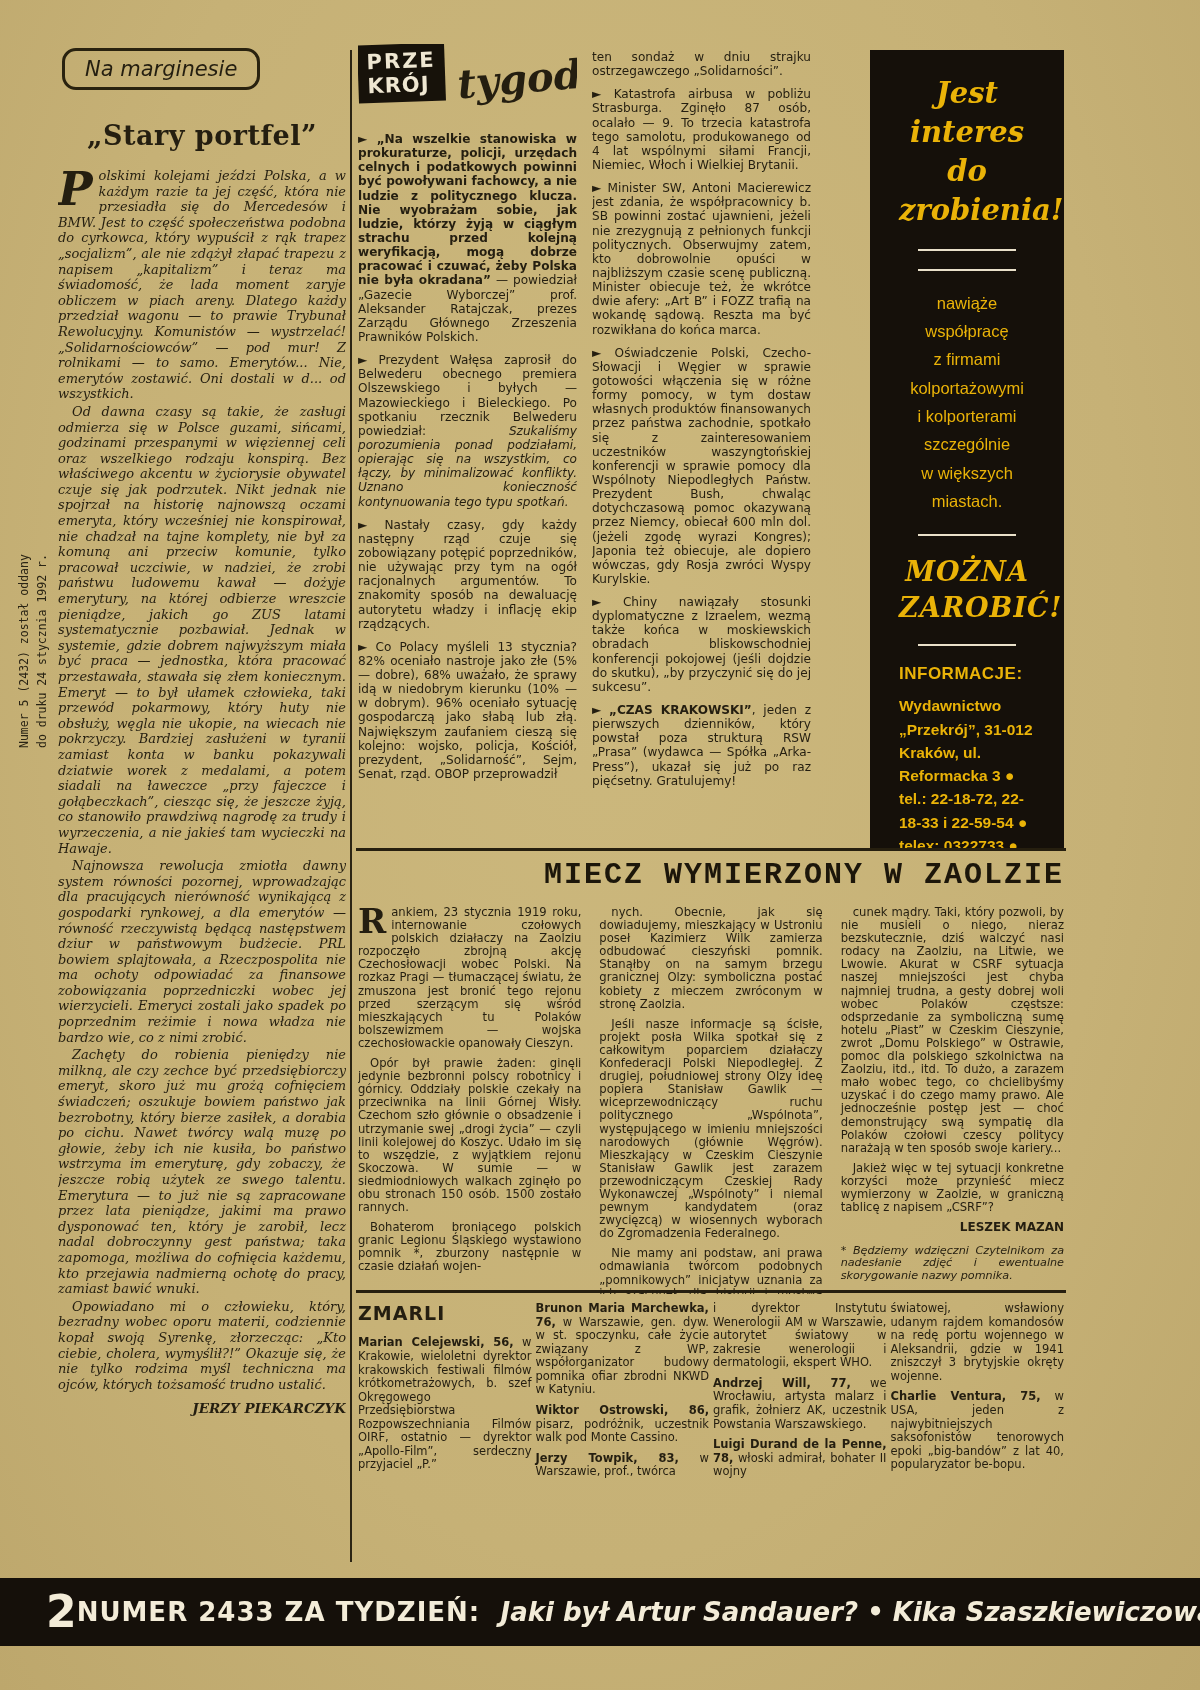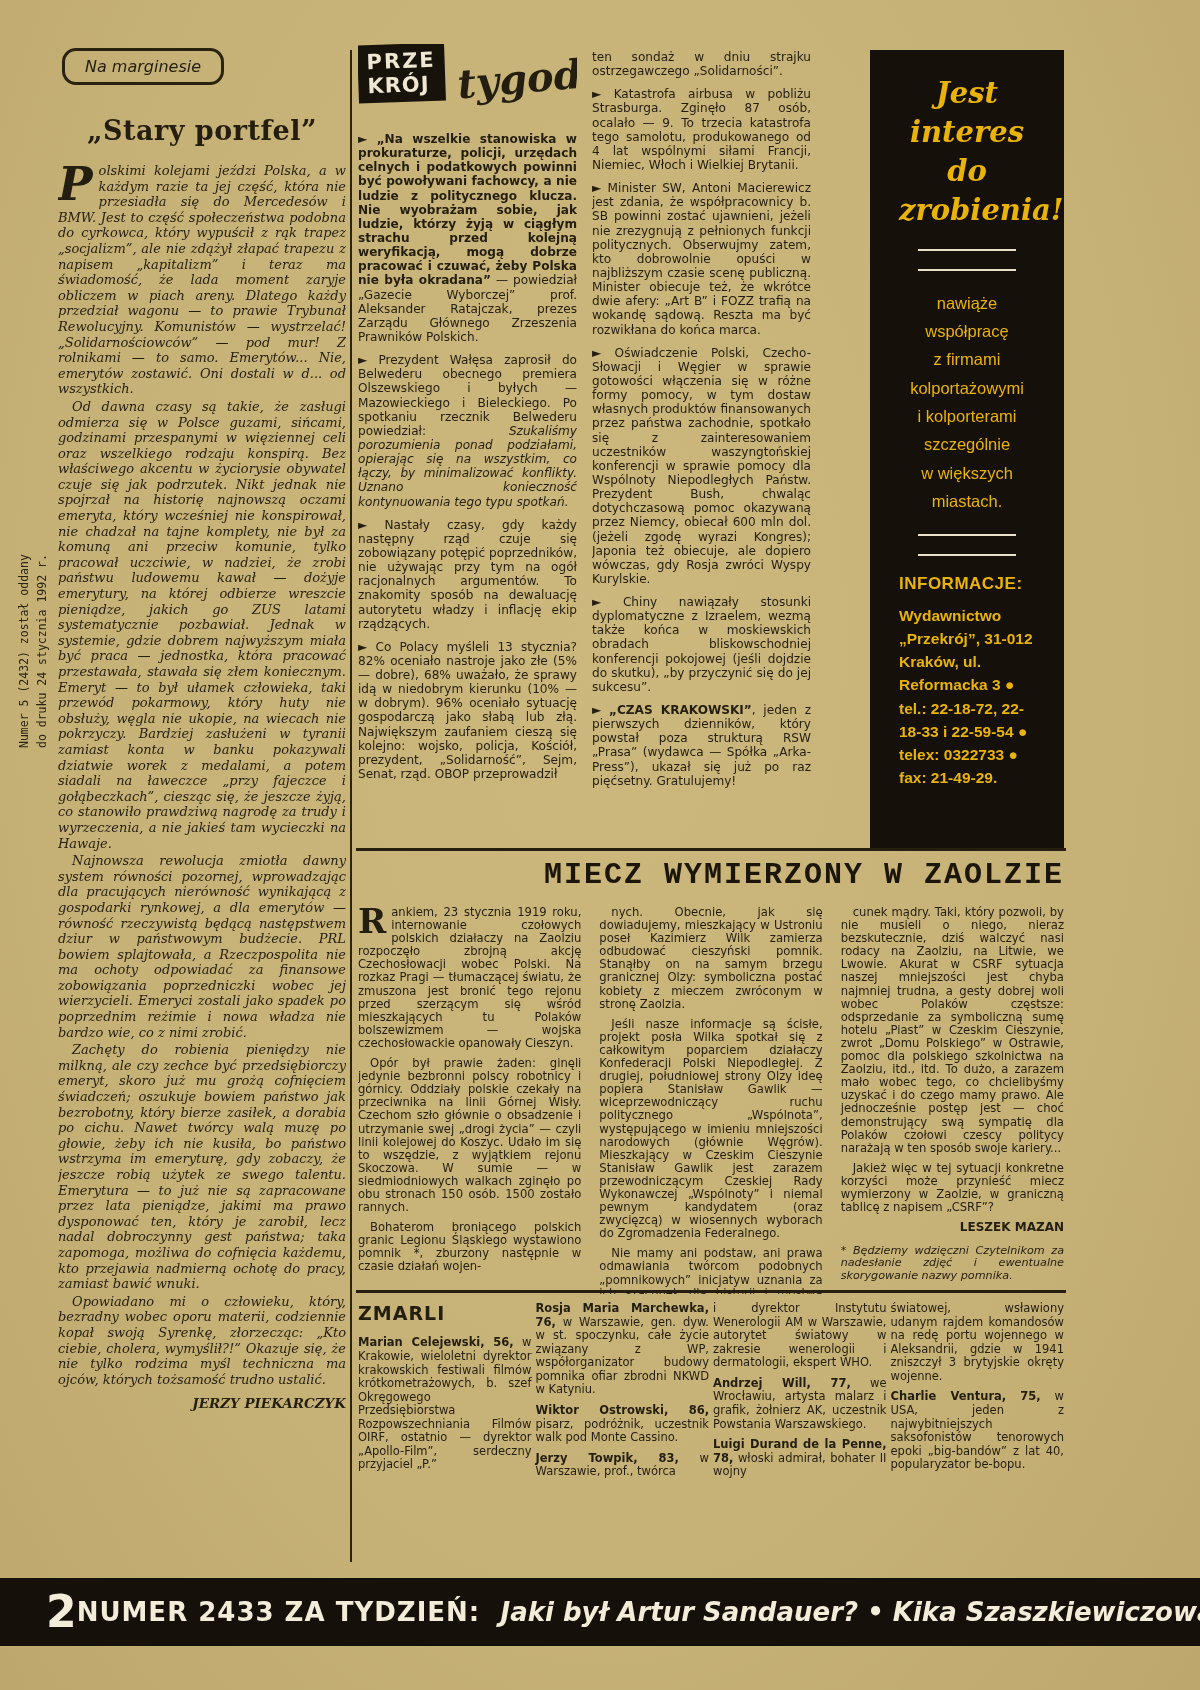--- a/index.html
+++ b/index.html
@@ -21,21 +21,21 @@
   .vrule { position:absolute; left:350px; top:50px; width:2px; height:1512px; background:#2b2413; }
   .hrule { position:absolute; left:356px; width:710px; height:2.5px; background:#261f0f; }
   .hrule.top { top:848px; }
   .hrule.bottom { top:1290px; }
 
   
   .left-col { position:absolute; left:58px; top:48px; width:288px; height:1510px; overflow:hidden; }
   .na-marg {
     display:inline-block; border:3px solid #29220f; border-radius:14px;
     padding:6px 20px; margin-left:4px;
-    font-family:"DejaVu Sans", sans-serif; font-style:italic; font-size:16px;
+    font-family:"DejaVu Sans", sans-serif; font-style:italic; font-size:21px;
   }
   .stary-title { font-weight:bold; font-size:27px; text-align:center; margin:30px 0 17px; letter-spacing:.5px; }
   .article { font-style:italic; font-size:13px; line-height:1.2; text-align:justify; hyphens:auto; }
   .article p { margin-bottom:2px; text-indent:14px; }
   .article p.first { text-indent:0; }
   .dropcap {
     float:left; font-weight:bold; font-style:italic; font-size:46px; line-height:36px;
     padding:3px 6px 0 0;
   }
   .byline { font-style:italic; font-weight:bold; text-align:right; font-size:13.5px; margin-top:8px; }
@@ -168,20 +168,22 @@
     <div class="ad-rule"></div>
     <div class="ad-body">nawiąże
 współpracę
 z firmami
 kolportażowymi
 i kolporterami
 szczególnie
 w większych
 miastach.</div>
     <div class="ad-rule"></div>
+    <div class="ad-mozna">MOŻNA
+ZAROBIĆ!</div>
     <div class="ad-rule"></div>
     <div class="ad-info-h">INFORMACJE:</div>
     <div class="ad-info">Wydawnictwo „Przekrój”, 31-012 Kraków, ul. Reformacka 3 ● tel.: 22-18-72, 22-18-33 i 22-59-54 ● telex: 0322733 ● fax: 21-49-29.</div>
   </div>
 
   <div class="miecz">
     <div class="miecz-head">MIECZ WYMIERZONY W ZAOLZIE</div>
     <div class="miecz-cols">
       <div class="miecz-col">
         <p class="first"><span class="dropcap dc-sans">R</span><span>ankiem, 23 stycznia 1919 roku, internowanie czołowych polskich działaczy na Zaolziu rozpoczęło zbrojną akcję Czechosłowacji wobec Polski. Na rozkaz Pragi — tłumaczącej światu, że zmuszona jest bronić tego rejonu przed szerzącym się wśród mieszkających tu Polaków bolszewizmem — wojska czechosłowackie opanowały Cieszyn.</span></p>
@@ -210,21 +212,21 @@
 
   <div class="zmarli">
     <div class="zmarli-col">
       <div class="zmarli-h">ZMARLI</div>
       <div>
           <p><span class="s-b">Marian Celejewski, 56,</span><span> w Krakowie, wieloletni dyrektor krakowskich festiwali filmów krótkometrażowych, b. szef Okręgowego Przedsiębiorstwa Rozpowszechniania Filmów OIRF, ostatnio — dyrektor „Apollo-Film”, serdeczny przyjaciel „P.”</span></p>
         </div>
     </div>
     <div class="zmarli-col">
       <div>
-          <p><span class="s-b">Rosja Maria Marchewka, 76,</span><span> w Warszawie, gen. dyw. w st. spoczynku, całe życie związany z WP, współorganizator budowy pomnika ofiar zbrodni NKWD w Katyniu.</span></p>
+          <p><span class="s-b">Brunon Maria Marchewka, 76,</span><span> w Warszawie, gen. dyw. w st. spoczynku, całe życie związany z WP, współorganizator budowy pomnika ofiar zbrodni NKWD w Katyniu.</span></p>
           <p><span class="s-b">Wiktor Ostrowski, 86,</span><span> pisarz, podróżnik, uczestnik walk pod Monte Cassino.</span></p>
           <p><span class="s-b">Jerzy Towpik, 83,</span><span> w Warszawie, prof., twórca</span></p>
         </div>
     </div>
     <div class="zmarli-col">
       <div>
           <p>i dyrektor Instytutu Wenerologii AM w Warszawie, autorytet światowy w zakresie wenerologii i dermatologii, ekspert WHO.</p>
           <p><span class="s-b">Andrzej Will, 77,</span><span> we Wrocławiu, artysta malarz i grafik, żołnierz AK, uczestnik Powstania Warszawskiego.</span></p>
           <p><span class="s-b">Luigi Durand de la Penne, 78,</span><span> włoski admirał, bohater II wojny</span></p>
         </div>

